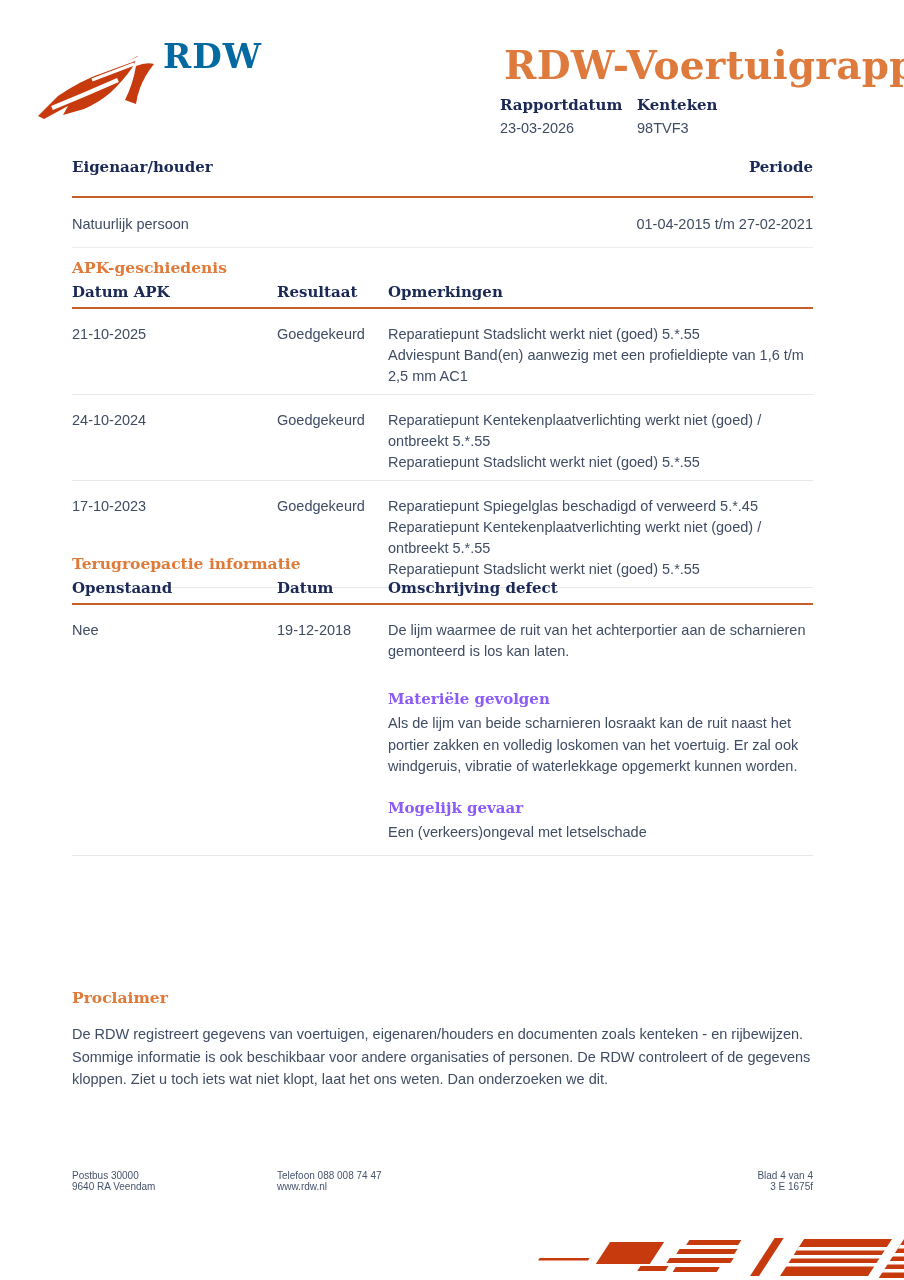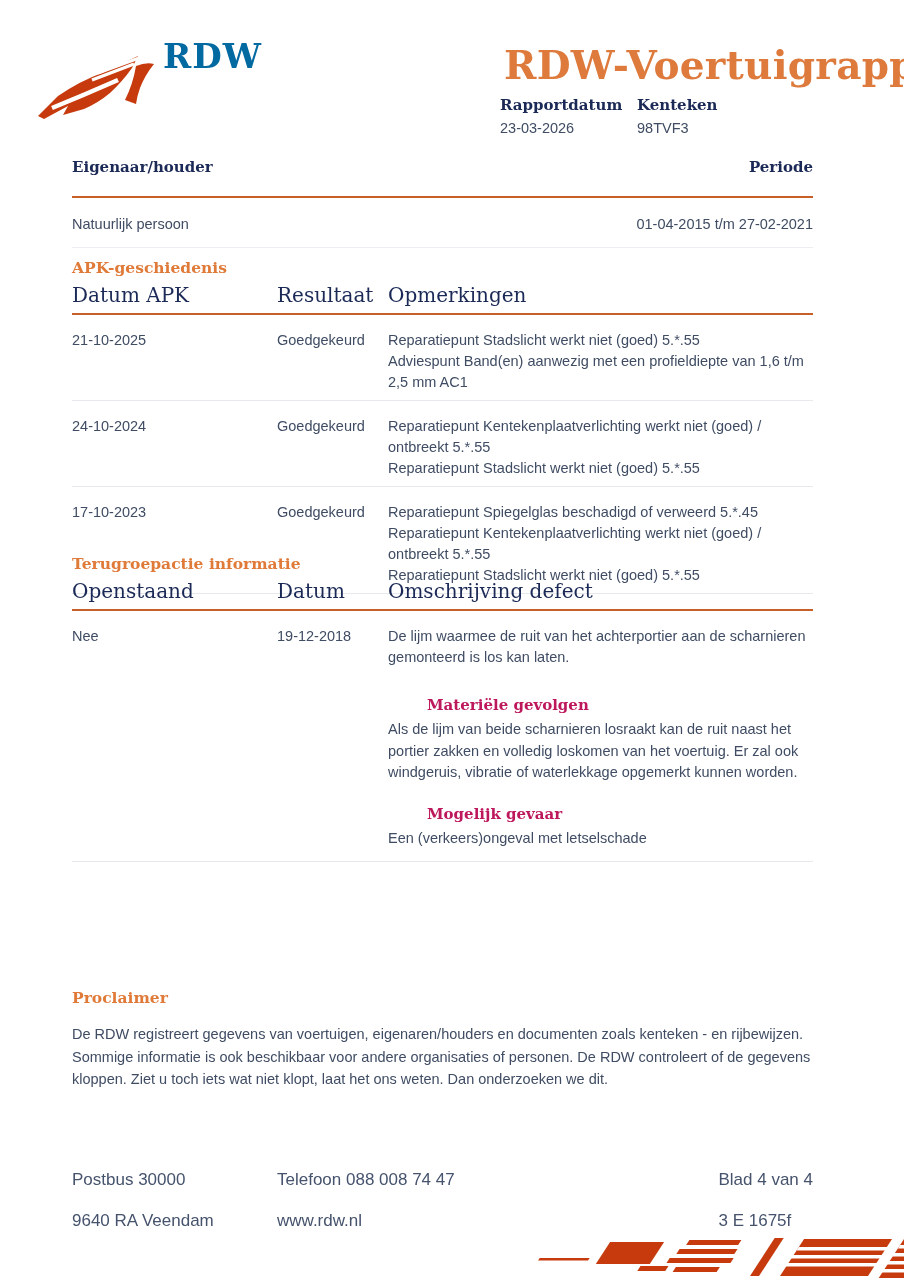--- a/index.html
+++ b/index.html
@@ -14,43 +14,43 @@
   .doc-title{position:absolute;left:504px;top:42px;font-family:"DejaVu Serif",serif;
     font-size:39px;font-weight:700;color:#dd7a3c;letter-spacing:.3px;white-space:nowrap;}
   .meta{position:absolute;left:500px;top:96px;display:flex;}
   .meta .m-col{width:137px;}
   .m-label{font-family:"DejaVu Serif",serif;font-weight:700;font-size:15px;color:#1b2956;}
   .m-value{margin-top:6px;font-size:14.5px;color:#3f4c63;}
   
   .sec{position:absolute;left:72px;width:741px;}
   .sec-heading{font-family:"DejaVu Serif",serif;font-weight:700;font-size:15.5px;color:#e07a38;}
   .tbl-head{display:grid;grid-template-columns:205px 111px 1fr;
-    font-family:"DejaVu Serif",serif;font-weight:400;font-size:20px;color:#1b2956;
+    font-family:"DejaVu Serif",serif;font-weight:700;font-size:15px;color:#1b2956;
     padding-bottom:6px;border-bottom:2px solid #c75f28;margin-top:6px;}
   .tbl-row{display:grid;grid-template-columns:205px 111px 1fr;
     padding:15px 0 7px 0;border-bottom:1px solid #e7e9ed;line-height:21px;}
   .tbl-row.no-border{border-bottom:none;}
   .remark{line-height:21px;}
   
   .owner-head{display:flex;justify-content:space-between;
     font-family:"DejaVu Serif",serif;font-weight:700;font-size:15px;color:#1b2956;
     padding-bottom:20px;border-bottom:2px solid #c75f28;align-items:flex-end;}
   .owner-row{display:flex;justify-content:space-between;padding:17px 0 13px 0;
     border-bottom:1px solid #eceef1;line-height:19px;gap:36px;}
   
   .sub-block{margin-left:316px;width:425px;}
-  .sub-heading{font-family:"DejaVu Serif",serif;font-weight:700;font-size:15px;color:#be185d;margin-left:39px;}
+  .sub-heading{font-family:"DejaVu Serif",serif;font-weight:700;font-size:15px;color:#8b5cf6;}
   .sub-text{margin-top:5px;line-height:21.5px;}
   .recall-bottom{border-bottom:1px solid #e7e9ed;}
   
   .proc-text{margin-top:16px;line-height:22.5px;width:741px;}
   
   .footer{position:absolute;left:72px;top:1170px;width:741px;display:grid;
-    grid-template-columns:205px 1fr auto;row-gap:21px;font-size:17px;color:#46536d;}
-  .footer .right{text-align:left;}
+    grid-template-columns:205px 1fr auto;row-gap:0;font-size:10px;color:#46536d;}
+  .footer .right{text-align:right;}
   
   .bottom-art{position:absolute;right:0;bottom:0;line-height:0;}
 </style>
 </head>
 <body>
 
 <div class="page">
 
   <div class="logo">
     <svg width="128" height="86" viewBox="0 0 128 86">

